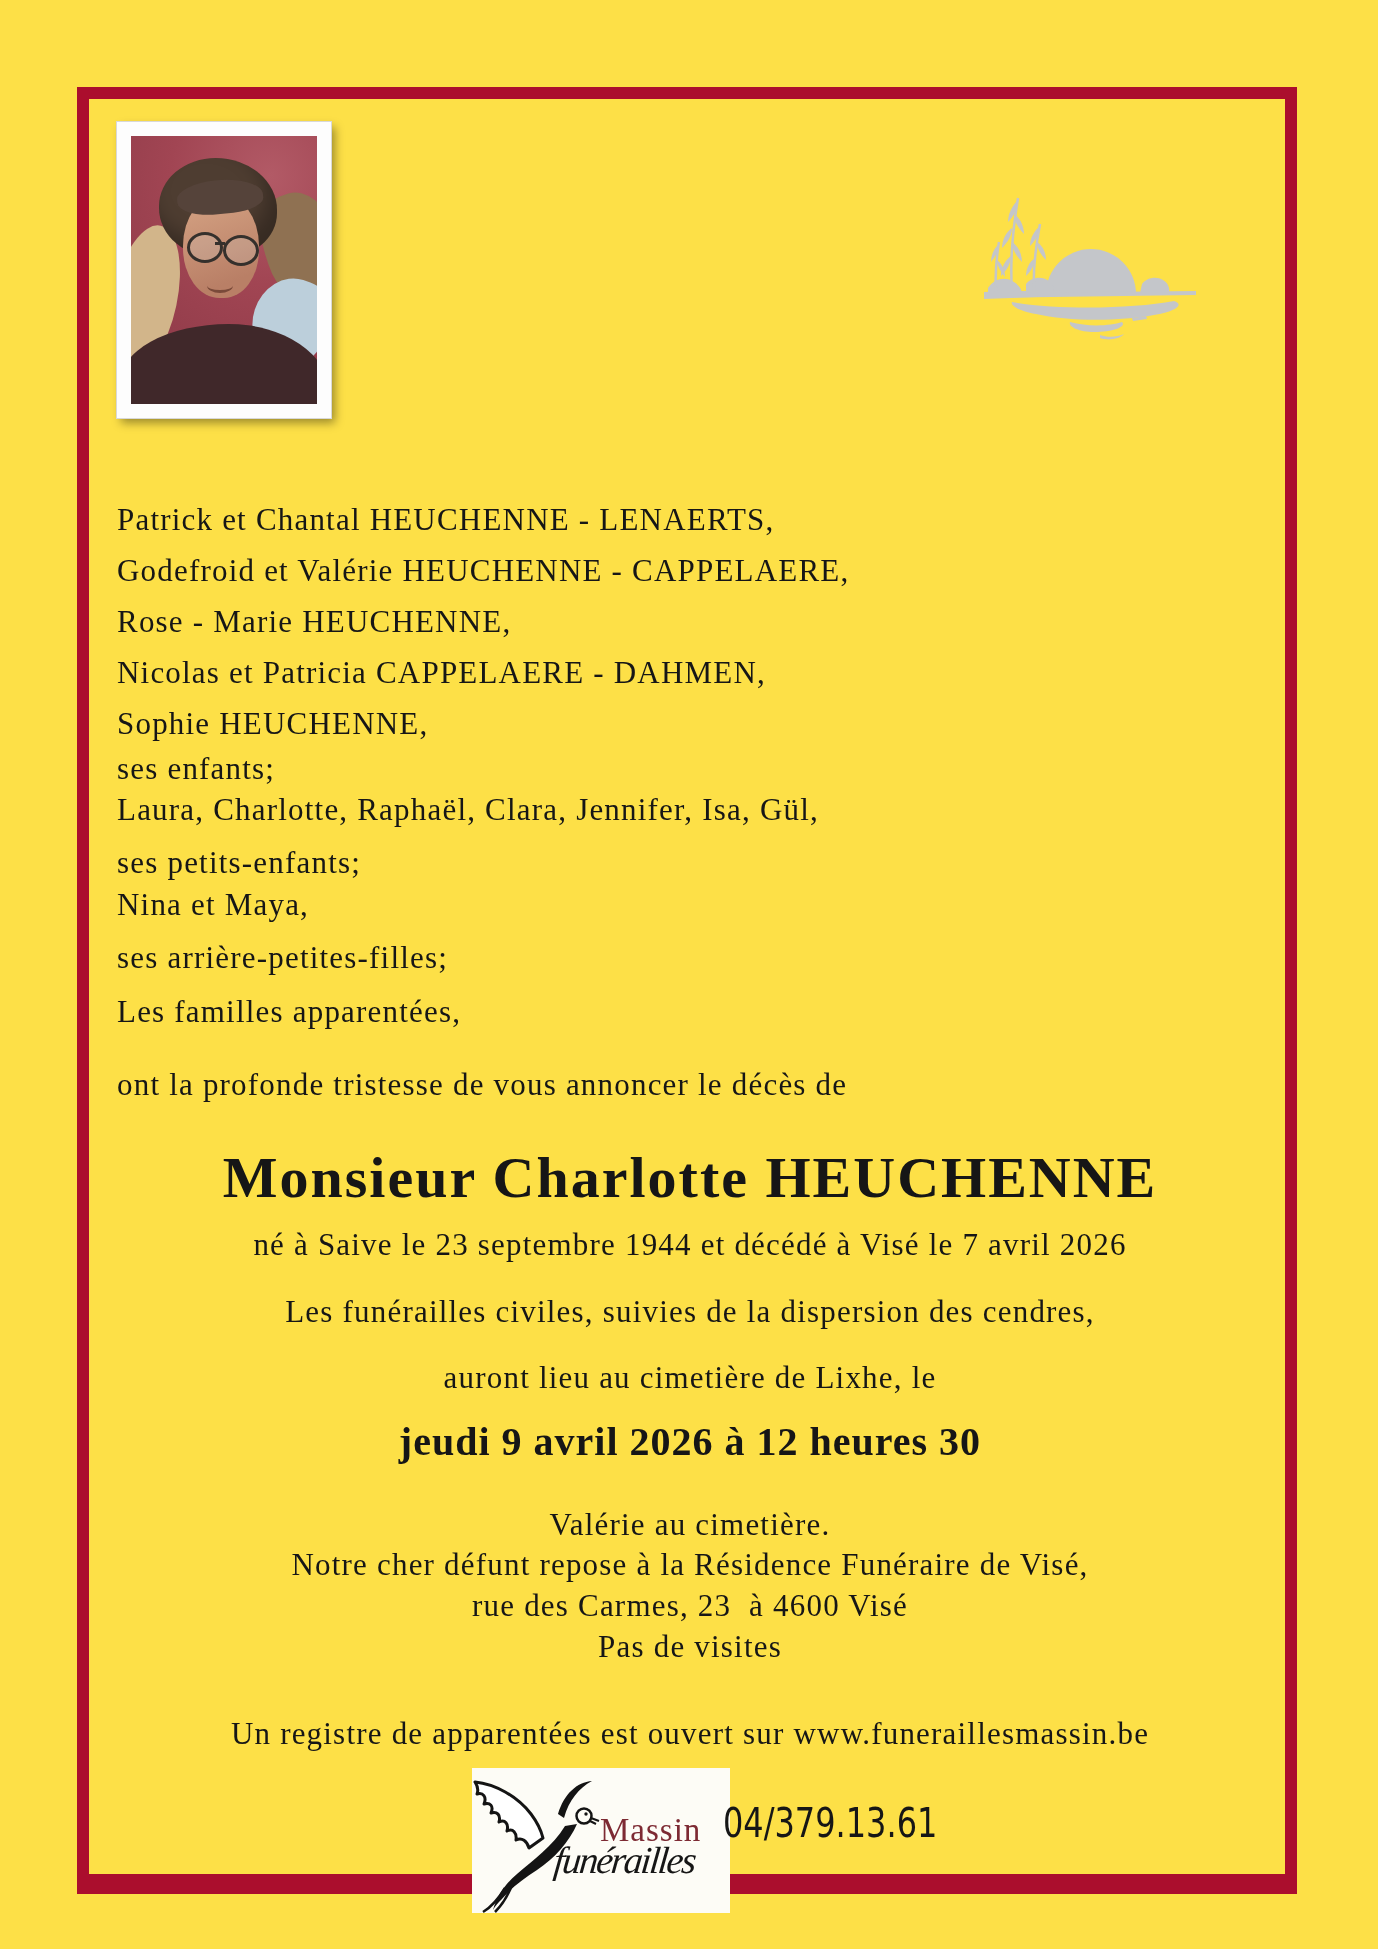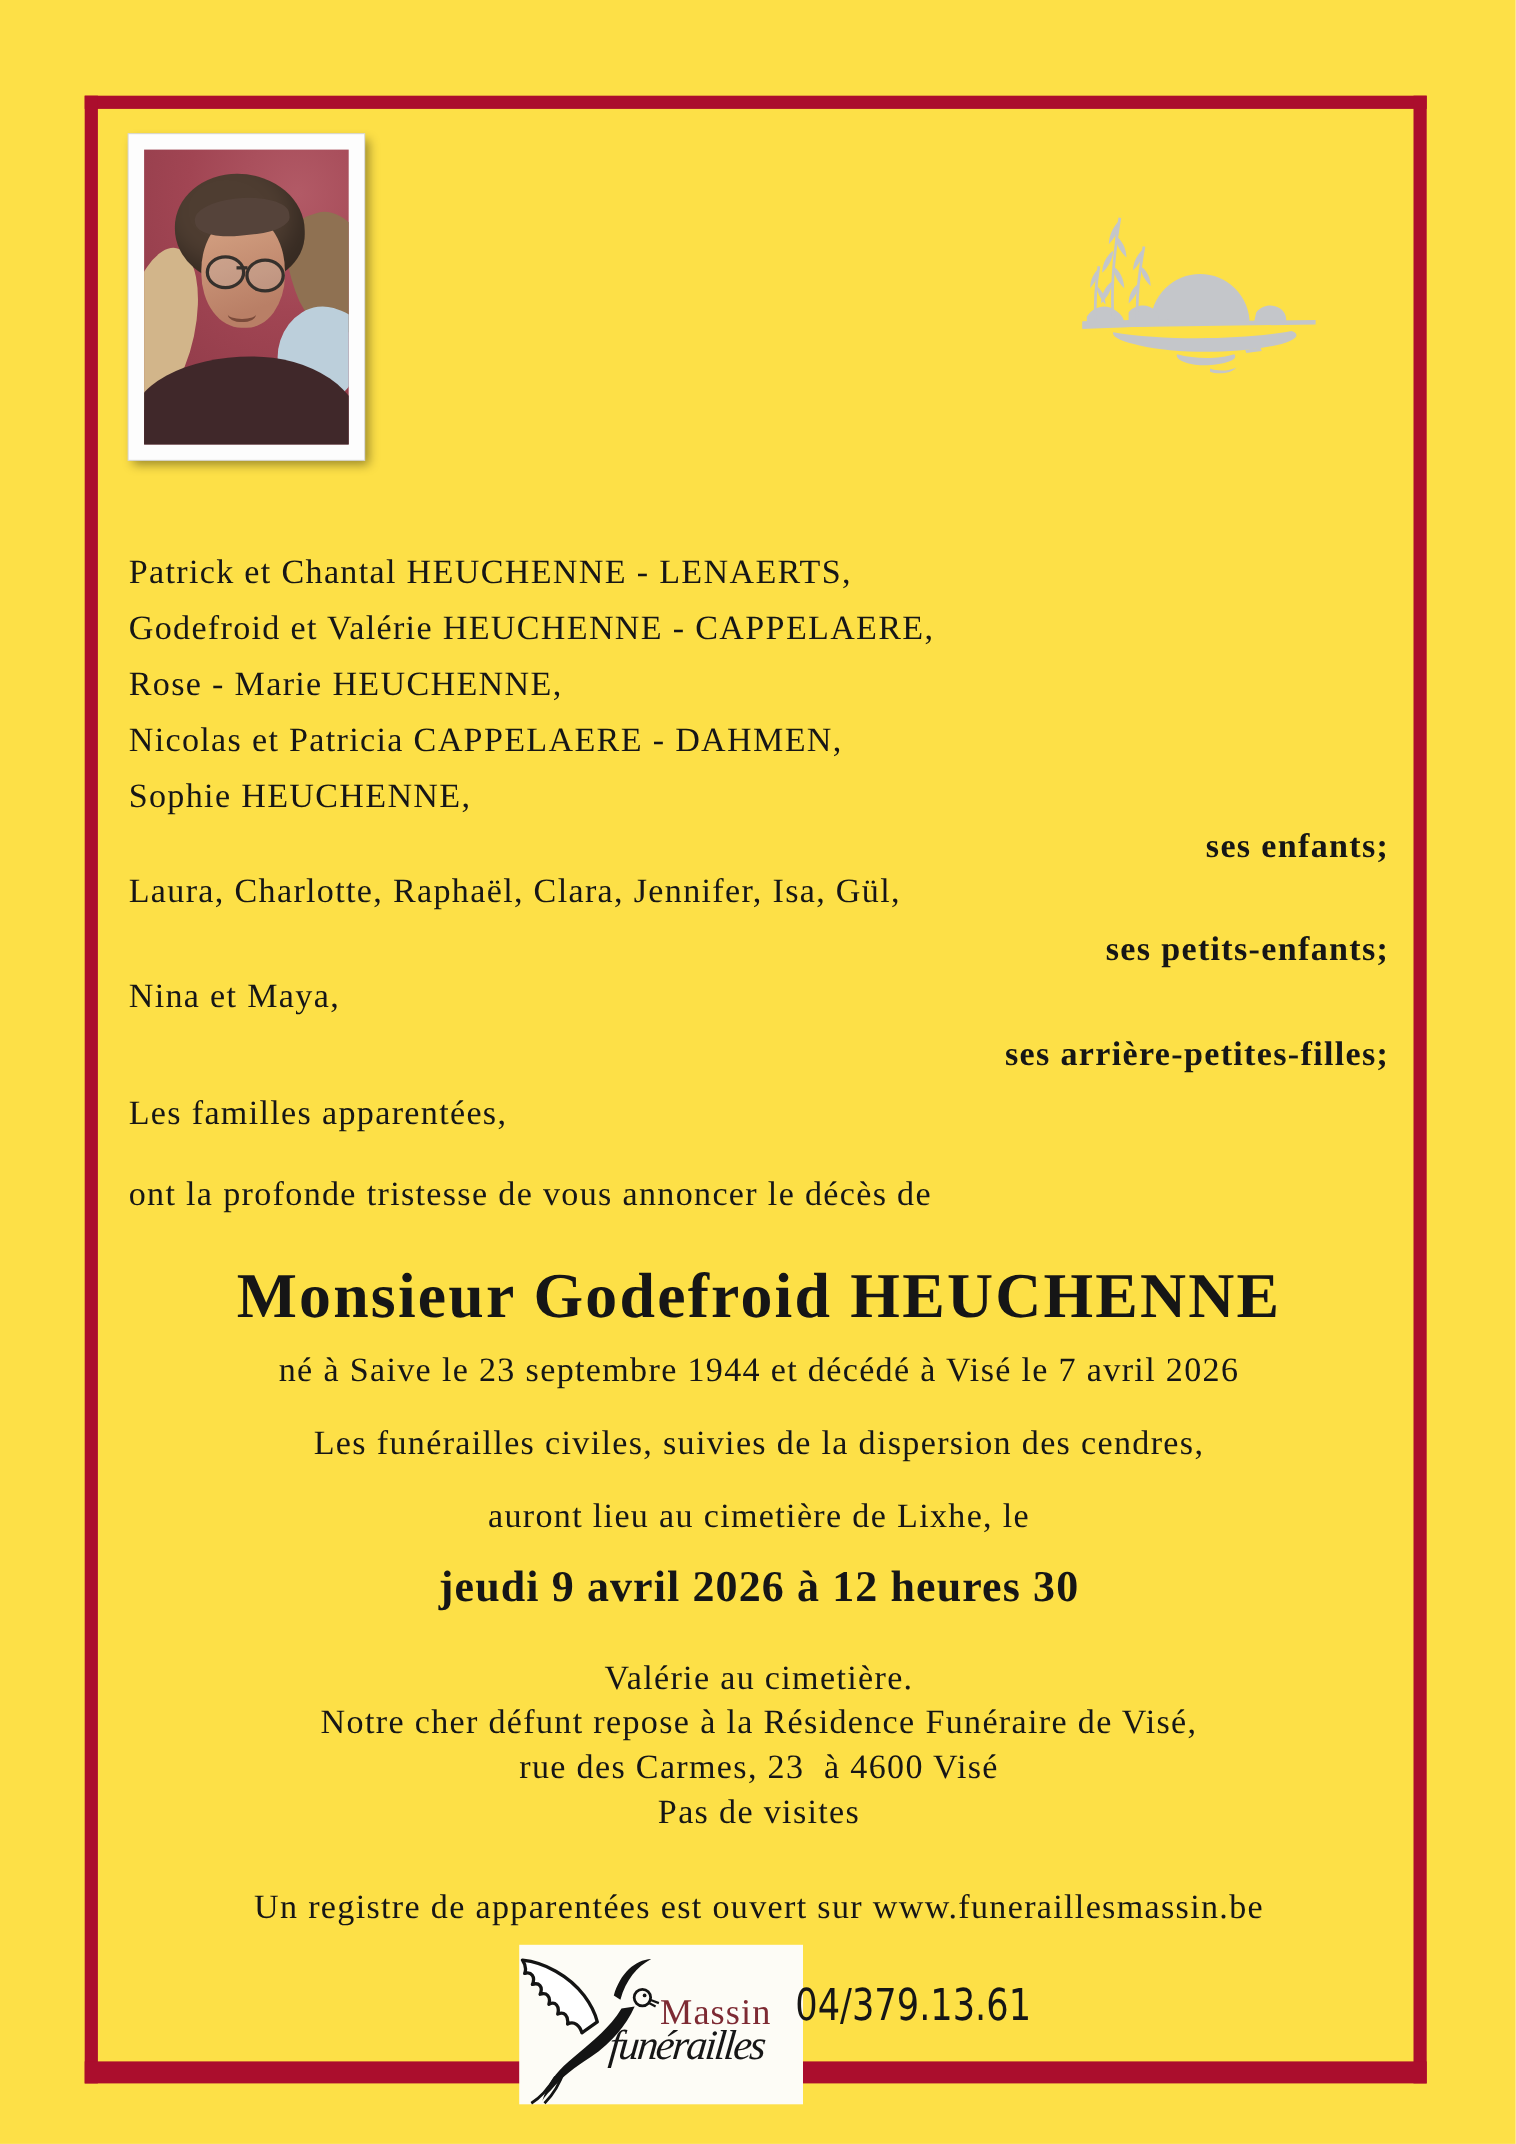--- a/index.html
+++ b/index.html
@@ -24,21 +24,21 @@
   .ph-lens.l{left:56px;top:96px;}
   .ph-lens.r{left:92px;top:99px;}
   .ph-bridge{left:84px;top:106px;width:10px;height:3px;background:#35302c;}
   .ph-smile{left:76px;top:142px;width:26px;height:12px;border-bottom:3px solid #7a4a3a;border-radius:50%;}
   .ph-sweater{left:-12px;top:188px;width:210px;height:92px;background:#40282a;
               border-radius:60% 55% 0 0 / 75% 85% 0 0;}
   
   .tb{position:absolute;left:117px;width:1146px;}
   .line{position:absolute;width:100%;font-size:31px;letter-spacing:1.2px;white-space:pre;line-height:1.1;}
   .left{text-align:left;}
-  .right{text-align:right;font-weight:bold;}
+  .right{text-align:left;}
   .center{text-align:center;}
   .name-title{font-size:58px;font-weight:bold;letter-spacing:2px;}
   .datetime{font-size:40px;font-weight:bold;letter-spacing:1px;text-align:center;}
   
   .sunset{position:absolute;left:982px;top:184px;}
   .logo-box{position:absolute;left:472px;top:1768px;width:258px;height:145px;background:#fdfcf6;}
   .dove{position:absolute;left:465px;top:1772px;overflow:visible;}
   .fh-name{position:absolute;left:600px;top:1812px;font-size:33px;color:#7d2a33;letter-spacing:1px;text-align:right;}
   .fh-type{position:absolute;left:554px;top:1838px;font-size:38px;font-style:italic;letter-spacing:-2px;transform:skewX(-6deg);}
   .fh-phone{position:absolute;left:723px;top:1800px;font-size:40px;font-family:"DejaVu Sans","Liberation Sans",sans-serif;
@@ -110,21 +110,21 @@
     <div class="line left" style="top:656px">Nicolas et Patricia CAPPELAERE - DAHMEN,</div>
     <div class="line left" style="top:707px">Sophie HEUCHENNE,</div>
     <div class="line right" style="top:752px">ses enfants;</div>
     <div class="line left" style="top:793px">Laura, Charlotte, Raphaël, Clara, Jennifer, Isa, Gül,</div>
     <div class="line right" style="top:846px">ses petits-enfants;</div>
     <div class="line left" style="top:888px">Nina et Maya,</div>
     <div class="line right" style="top:941px">ses arrière-petites-filles;</div>
     <div class="line left" style="top:995px">Les familles apparentées,</div>
     <div class="line left" style="top:1068px">ont la profonde tristesse de vous annoncer le décès de</div>
 
-    <div class="line center name-title" style="top:1146px">Monsieur Godefroid HEUCHENNE</div>
+    <div class="line center name-title" style="top:1146px">Monsieur Charlotte HEUCHENNE</div>
     <div class="line center" style="top:1228px">né à Saive le 23 septembre 1944 et décédé à Visé le 7 avril 2026</div>
 
     <div class="line center" style="top:1295px">Les funérailles civiles, suivies de la dispersion des cendres,</div>
     <div class="line center" style="top:1361px">auront lieu au cimetière de Lixhe, le</div>
     <div class="line center datetime" style="top:1420px">jeudi 9 avril 2026 à 12 heures 30</div>
 
     <div class="line center" style="top:1508px">Valérie au cimetière.</div>
     <div class="line center" style="top:1548px">Notre cher défunt repose à la Résidence Funéraire de Visé,</div>
     <div class="line center" style="top:1589px">rue des Carmes, 23  à 4600 Visé</div>
     <div class="line center" style="top:1630px">Pas de visites</div>

